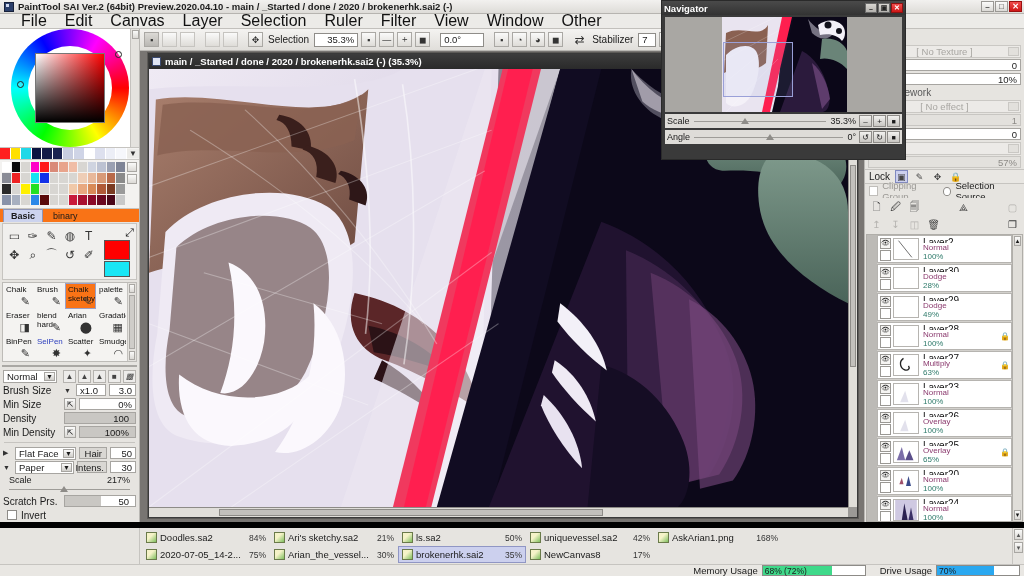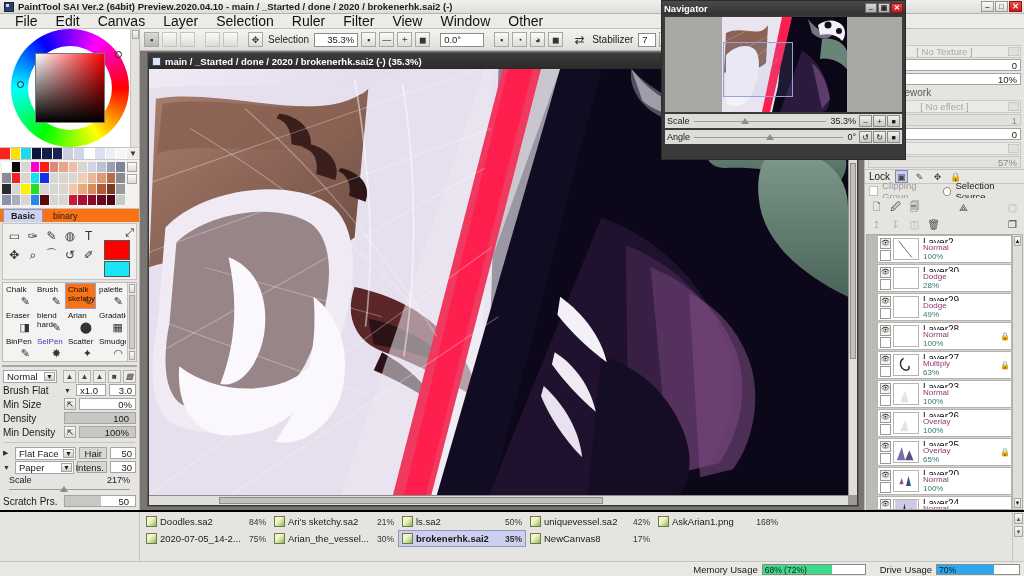--- a/index.html
+++ b/index.html
@@ -28,21 +28,21 @@
   .win-btns { margin-left:auto; display:flex; gap:1px; }
   .win-btn {
     width:13px;height:11px;border:1px solid #9a9894;background:linear-gradient(#fbfbfa,#dcdad6);
     display:flex;align-items:center;justify-content:center;font-size:8px;line-height:1;color:#333;
   }
   .win-btn.close { background:linear-gradient(#ef4d4d,#cf1616); color:#fff; border-color:#9b1111; font-weight:bold;}
 
   
   .menubar {
     height:15px; background:#ecebe8; border-bottom:1px solid #c2c0bc;
-    display:flex; align-items:center; padding-left:6px; font-size:14px;
+    display:flex; align-items:center; padding-left:12px; font-size:16px;
   }
   .menubar .mi { padding:1px 9px; color:#111; }
 
   
   .body { flex:1; display:flex; min-height:0; }
 
   
   .leftcol { width:140px; background:#e6e4e0; border-right:1px solid #b9b7b3;
              display:flex; flex-direction:column; }
 
@@ -200,26 +200,26 @@
   .l-meta{flex:1;padding:1px 2px;display:flex;flex-direction:column;justify-content:center;min-width:0;}
   .l-name{font-size:10px;line-height:11px;color:#111;white-space:nowrap;overflow:hidden;}
   .l-mode{font-size:8px;line-height:9px;color:#8b3a6e;}
   .l-op{font-size:8px;line-height:9px;color:#2e7a6a;}
   .l-lock{width:12px;display:flex;align-items:center;justify-content:center;font-size:8px;color:#777;}
   .ll-scroll{width:10px;background:#e0ded9;border-left:1px solid #b0aea9;display:flex;flex-direction:column;}
   .ll-scroll i{display:block;height:10px;margin:1px;background:linear-gradient(#fafaf9,#dcdad6);border:1px solid #a9a7a3;font-style:normal;font-size:7px;text-align:center;line-height:8px;}
   .ll-scroll .tk{flex:1;}
 
   
-  .bottom{height:66px;display:flex;flex-direction:column;border-top:2px solid #000000;background:#e6e4e0;}
+  .bottom{height:54px;display:flex;flex-direction:column;border-top:6px solid #000000;background:#e6e4e0;}
   .filebar{flex:1;display:flex;}
   .fb-left{width:140px;border-right:1px solid #c6c4c0;}
   .fb-main{flex:1;display:flex;flex-wrap:wrap;align-content:flex-start;padding:1px 0 0 2px;position:relative;}
   .ftab{width:128px;height:17px;display:flex;align-items:center;gap:3px;padding:0 3px;font-size:9.5px;border:1px solid transparent;}
-  .ftab.active{background:#ccd0ee;border-color:#9096c4;font-weight:bold;}
+  .ftab.active{background:#ccd0ee;border-color:#9096c4;}
   .ftab .fi{width:11px;height:11px;background:linear-gradient(135deg,#f5f3c8 40%,#7fbf5f 100%);border:1px solid #6a7a4a;flex:none;}
   .ftab .fn{flex:1;overflow:hidden;white-space:nowrap;text-overflow:ellipsis;}
   .ftab .fp{font-size:8.5px;color:#333;}
   .fb-scroll{width:12px;border-left:1px solid #c6c4c0;display:flex;flex-direction:column;}
   .fb-scroll i{display:block;height:11px;margin:1px;background:linear-gradient(#fafaf9,#dcdad6);border:1px solid #a9a7a3;font-style:normal;font-size:7px;text-align:center;line-height:10px;color:#555;}
 
   .statusbar{height:15px;display:flex;align-items:center;border-top:1px solid #c6c4c0;background:#e9e7e3;font-size:9.5px;padding-right:4px;}
   .st-sp{flex:1;}
   .st-lbl{padding:0 4px;}
   .meter{width:104px;height:11px;border:1px solid #8d8b87;background:#fff;position:relative;}
@@ -407,21 +407,21 @@
           </span>
           <span class="shapes">
             <i>▲</i>
             <i>▲</i>
             <i>▲</i>
             <i>■</i>
             <i>▩</i>
           </span>
         </div>
         <div class="row">
-          <span class="lbl">Brush Flat</span>
+          <span class="lbl">Brush Size</span>
           <span class="tri">▼</span>
           <span class="fld left">x1.0</span>
           <span class="fld">3.0</span>
         </div>
         <div class="row">
           <span class="lbl">Min Size</span>
           <span class="mini">⇱</span>
           <span class="fld">0%</span>
         </div>
         <div class="row">

